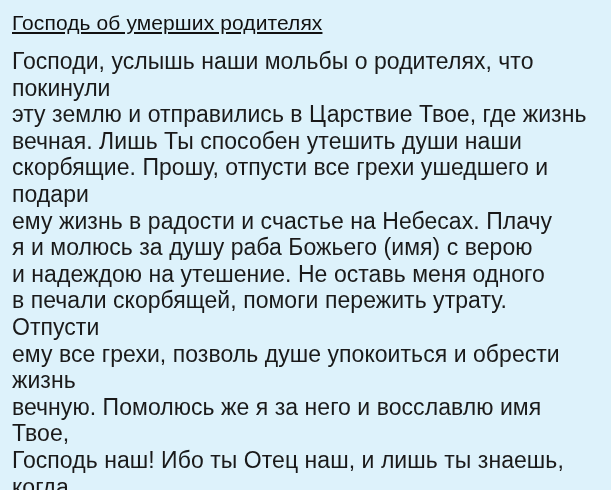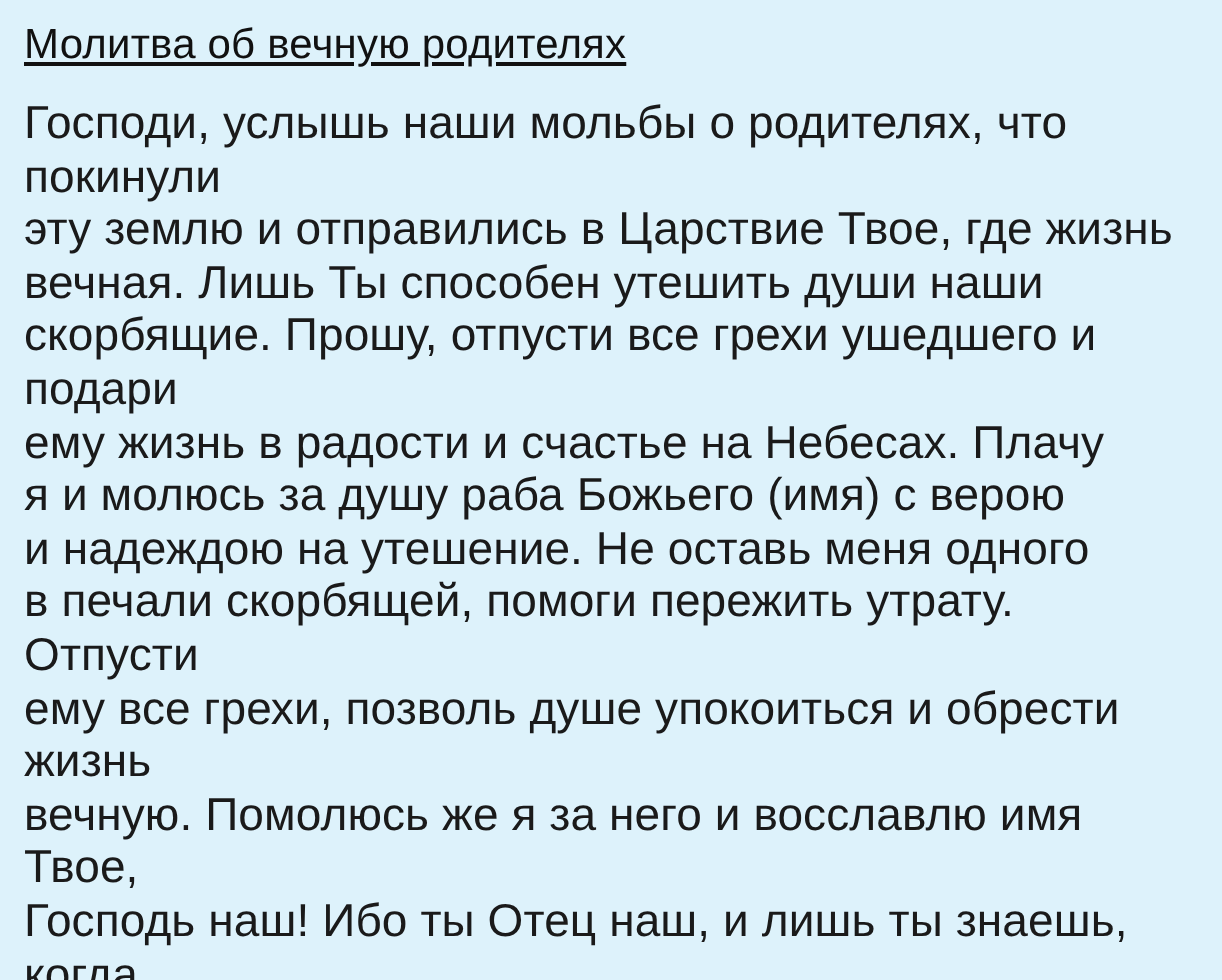--- a/index.html
+++ b/index.html
@@ -35,21 +35,21 @@
     color: #1a1a1a;
     margin: 0;
     white-space: pre-line;
     letter-spacing: 0.05px;
   }
 </style>
 </head>
 <body>
 
 <div class="page">
-  <h1 class="title">Молитва об вечную родителях</h1>
+  <h1 class="title">Господь об умерших родителях</h1>
   <p class="body-text">Господи, услышь наши мольбы о родителях, что покинули
 эту землю и отправились в Царствие Твое, где жизнь
 вечная. Лишь Ты способен утешить души наши
 скорбящие. Прошу, отпусти все грехи ушедшего и подари
 ему жизнь в радости и счастье на Небесах. Плачу
 я и молюсь за душу раба Божьего (имя) с верою
 и надеждою на утешение. Не оставь меня одного
 в печали скорбящей, помоги пережить утрату. Отпусти
 ему все грехи, позволь душе упокоиться и обрести жизнь
 вечную. Помолюсь же я за него и восславлю имя Твое,

